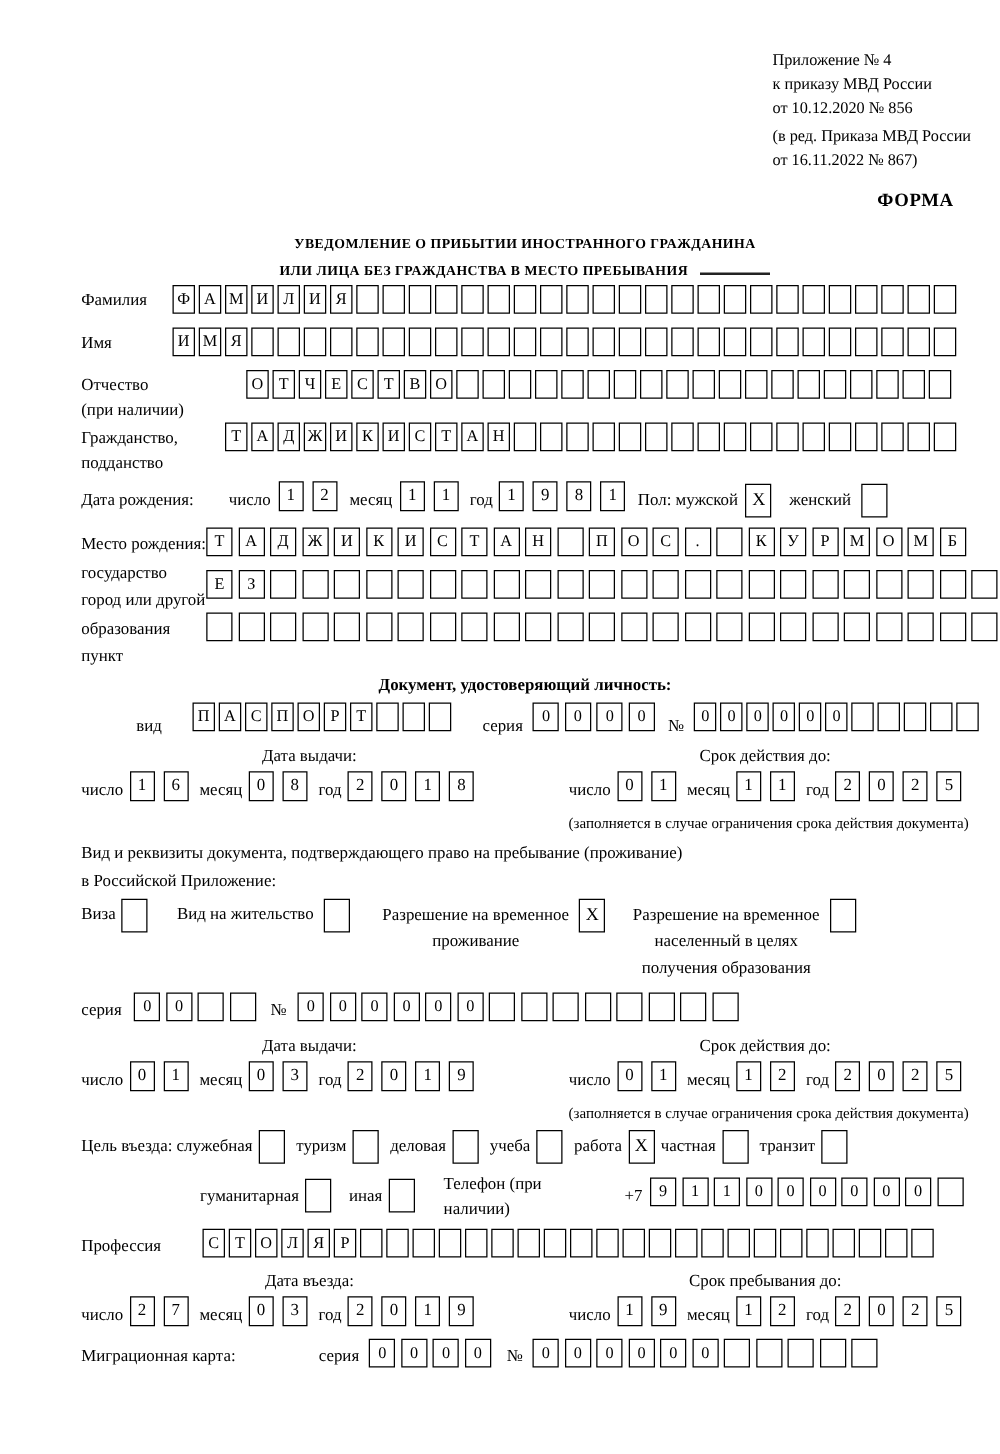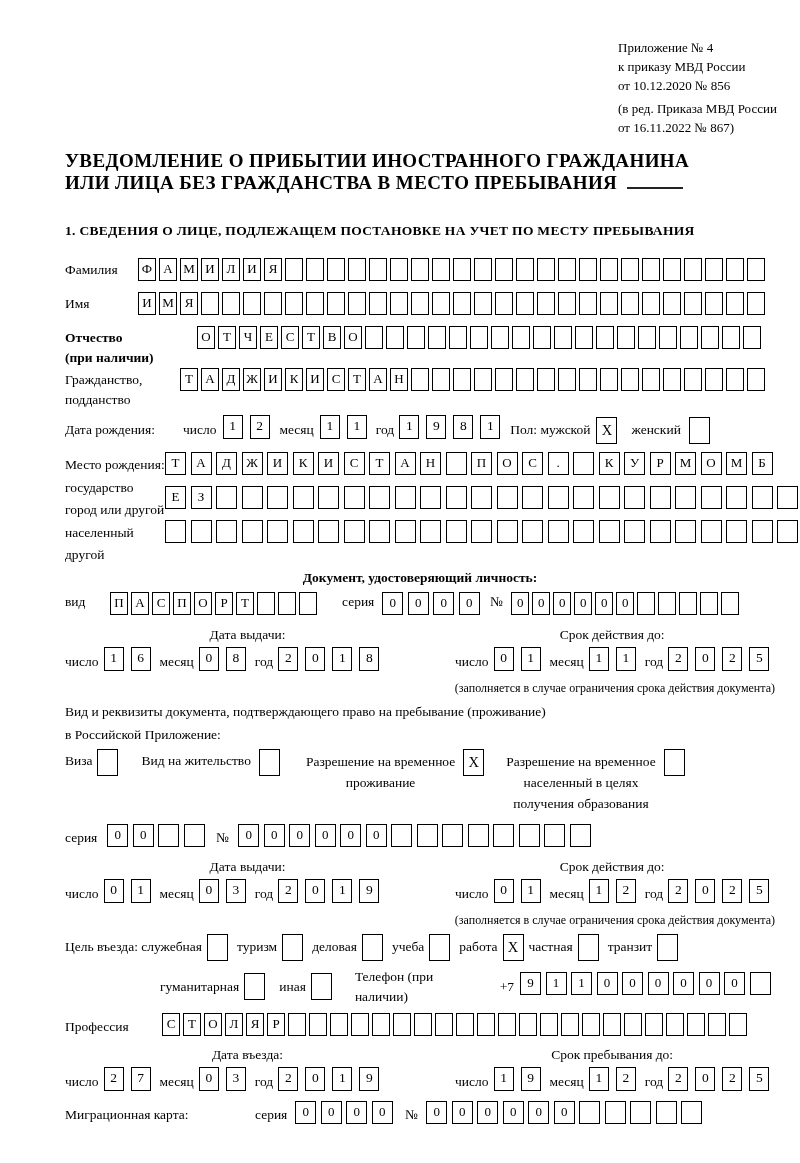--- a/index.html
+++ b/index.html
@@ -7,27 +7,27 @@
   .page {
     width:800px; height:1163px; position:relative; background:#fff;
     padding:38px 25px 10px 65px; overflow:hidden;
     font-family:"Liberation Serif", serif; color:#000; font-size:13.5px; line-height:20px;
   }
   
   .appendix { margin-left:553px; width:185px; font-size:13px; line-height:19px; }
   .appendix .amend { margin-top:4px; }
   .forma { text-align:right; padding-right:12px; font-weight:bold; font-size:15px; margin-top:14px; letter-spacing:.5px; }
   
-  .title { text-align:left; font-weight:bold; font-size:19px; line-height:22px; margin-top:13px; letter-spacing:.4px; }
+  .title { text-align:center; font-weight:bold; font-size:11px; line-height:22px; margin-top:13px; letter-spacing:.4px; }
   .blank-underline { display:inline-block; width:56px; border-bottom:2.2px solid #222; margin-left:10px; vertical-align:baseline; }
   .section-title { font-weight:bold; font-size:13.5px; letter-spacing:.3px; margin-top:27px; margin-bottom:17px; white-space:nowrap; }
   
   .row { display:flex; align-items:flex-start; margin-bottom:5px; }
   .lbl { flex:0 0 auto; padding-top:2px; }
-  .w73 { width:73px; } .w132 { width:132px;font-weight:bold; } .w115 { width:115px; } .w118 { width:118px; }
+  .w73 { width:73px; } .w132 { width:132px; } .w115 { width:115px; } .w118 { width:118px; }
   .w100 { width:100px; } .w45 { width:45px; } .w97 { width:97px; } .w190 { width:190px; }
   .lbl2 { line-height:20px; }
   
   .boxes { white-space:nowrap; flex:0 0 auto; }
   .cell {
     display:inline-block; width:18px; height:23px; border:1.7px solid #000;
     margin-right:3px; text-align:center; font-size:13px; line-height:19px; overflow:hidden;
   }
   .boxes.wide .cell { width:21px; margin-right:4.5px; }
   .boxes.date .cell { width:20px; height:24px; margin-right:7px; line-height:20px; font-size:13.5px; }
@@ -76,27 +76,27 @@
   <div class="appendix">
     <div>Приложение № 4</div>
     <div>к приказу МВД России</div>
     <div>от 10.12.2020 № 856</div>
     <div class="amend">
       <div>(в ред. Приказа МВД России</div>
       <div>от 16.11.2022 № 867)</div>
     </div>
   </div>
 
+  <div class="forma">ФОРМА</div>
 
   <div class="title">
     <div>УВЕДОМЛЕНИЕ О ПРИБЫТИИ ИНОСТРАННОГО ГРАЖДАНИНА</div>
     <div><span>ИЛИ ЛИЦА БЕЗ ГРАЖДАНСТВА В МЕСТО ПРЕБЫВАНИЯ</span><span class="blank-underline"></span></div>
   </div>
 
-  <div class="section-title">1. СВЕДЕНИЯ О ЛИЦЕ, ПОДЛЕЖАЩЕМ ПОСТАНОВКЕ НА УЧЕТ ПО МЕСТУ ПРЕБЫВАНИЯ</div>
 
   <div class="row">
     <span class="lbl w73">Фамилия</span>
     <span class="boxes"><span class="cell">Ф</span><span class="cell">А</span><span class="cell">М</span><span class="cell">И</span><span class="cell">Л</span><span class="cell">И</span><span class="cell">Я</span><span class="cell"></span><span class="cell"></span><span class="cell"></span><span class="cell"></span><span class="cell"></span><span class="cell"></span><span class="cell"></span><span class="cell"></span><span class="cell"></span><span class="cell"></span><span class="cell"></span><span class="cell"></span><span class="cell"></span><span class="cell"></span><span class="cell"></span><span class="cell"></span><span class="cell"></span><span class="cell"></span><span class="cell"></span><span class="cell"></span><span class="cell"></span><span class="cell"></span><span class="cell"></span></span>
   </div>
 
   <div class="row">
     <span class="lbl w73">Имя</span>
     <span class="boxes"><span class="cell">И</span><span class="cell">М</span><span class="cell">Я</span><span class="cell"></span><span class="cell"></span><span class="cell"></span><span class="cell"></span><span class="cell"></span><span class="cell"></span><span class="cell"></span><span class="cell"></span><span class="cell"></span><span class="cell"></span><span class="cell"></span><span class="cell"></span><span class="cell"></span><span class="cell"></span><span class="cell"></span><span class="cell"></span><span class="cell"></span><span class="cell"></span><span class="cell"></span><span class="cell"></span><span class="cell"></span><span class="cell"></span><span class="cell"></span><span class="cell"></span><span class="cell"></span><span class="cell"></span><span class="cell"></span></span>
   </div>
@@ -129,32 +129,32 @@
     <span class="checkbox">X</span>
     <span style="margin:0 8px 0 14px;">женский</span>
     <span class="checkbox"></span>
   </div>
 
   <div class="row" style="margin-bottom:1px;">
     <span class="lbl w100 lbl2" style="line-height:22.5px;">
       <div style="white-space:nowrap;">Место рождения:</div>
       <div>государство</div>
       <div>город или другой</div>
-      <div>населенный другой</div>
+      <div>образования пункт</div>
     </span>
     <span class="boxcol">
       <span class="boxes wide"><span class="cell">Т</span><span class="cell">А</span><span class="cell">Д</span><span class="cell">Ж</span><span class="cell">И</span><span class="cell">К</span><span class="cell">И</span><span class="cell">С</span><span class="cell">Т</span><span class="cell">А</span><span class="cell">Н</span><span class="cell"></span><span class="cell">П</span><span class="cell">О</span><span class="cell">С</span><span class="cell">.</span><span class="cell"></span><span class="cell">К</span><span class="cell">У</span><span class="cell">Р</span><span class="cell">М</span><span class="cell">О</span><span class="cell">М</span><span class="cell">Б</span></span>
       <span class="boxes wide"><span class="cell">Е</span><span class="cell">З</span><span class="cell"></span><span class="cell"></span><span class="cell"></span><span class="cell"></span><span class="cell"></span><span class="cell"></span><span class="cell"></span><span class="cell"></span><span class="cell"></span><span class="cell"></span><span class="cell"></span><span class="cell"></span><span class="cell"></span><span class="cell"></span><span class="cell"></span><span class="cell"></span><span class="cell"></span><span class="cell"></span><span class="cell"></span><span class="cell"></span><span class="cell"></span><span class="cell"></span><span class="cell"></span></span>
       <span class="boxes wide"><span class="cell"></span><span class="cell"></span><span class="cell"></span><span class="cell"></span><span class="cell"></span><span class="cell"></span><span class="cell"></span><span class="cell"></span><span class="cell"></span><span class="cell"></span><span class="cell"></span><span class="cell"></span><span class="cell"></span><span class="cell"></span><span class="cell"></span><span class="cell"></span><span class="cell"></span><span class="cell"></span><span class="cell"></span><span class="cell"></span><span class="cell"></span><span class="cell"></span><span class="cell"></span><span class="cell"></span><span class="cell"></span></span>
     </span>
   </div>
 
   <div style="text-align:center; font-weight:bold; margin-bottom:4px;">Документ, удостоверяющий личность:</div>
 
-  <div class="row" style="align-items:flex-start; margin-bottom:4px;">
+  <div class="row" style="align-items:flex-end; margin-bottom:4px;margin-left:44px;">
     <span class="lbl w45" style="padding-top:0;">вид</span>
     <span class="boxes"><span class="cell">П</span><span class="cell">А</span><span class="cell">С</span><span class="cell">П</span><span class="cell">О</span><span class="cell">Р</span><span class="cell">Т</span><span class="cell"></span><span class="cell"></span><span class="cell"></span></span>
     <span style="margin:0 8px 0 22px;">серия</span>
     <span class="boxes wide"><span class="cell">0</span><span class="cell">0</span><span class="cell">0</span><span class="cell">0</span></span>
     <span style="margin:0 8px 0 6px;">№</span>
     <span class="boxes"><span class="cell">0</span><span class="cell">0</span><span class="cell">0</span><span class="cell">0</span><span class="cell">0</span><span class="cell">0</span><span class="cell"></span><span class="cell"></span><span class="cell"></span><span class="cell"></span><span class="cell"></span></span>
   </div>
 
   <div class="date-duo">
     <div class="dgroup g1">

